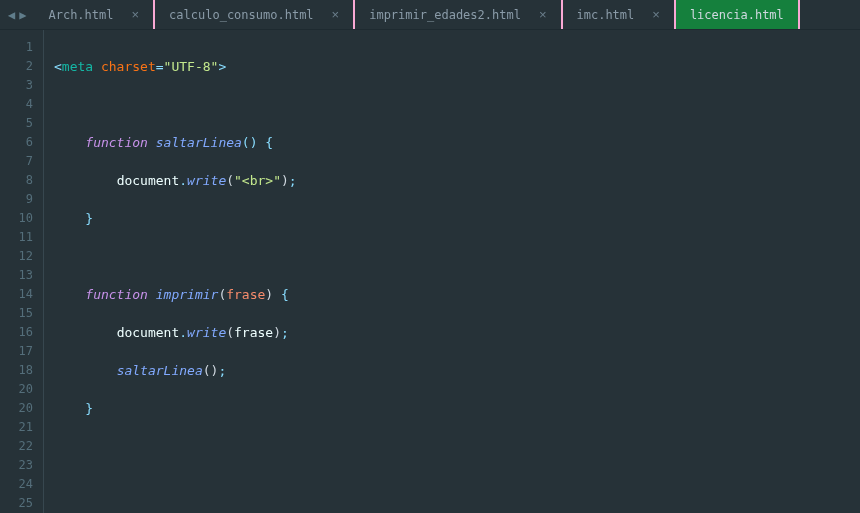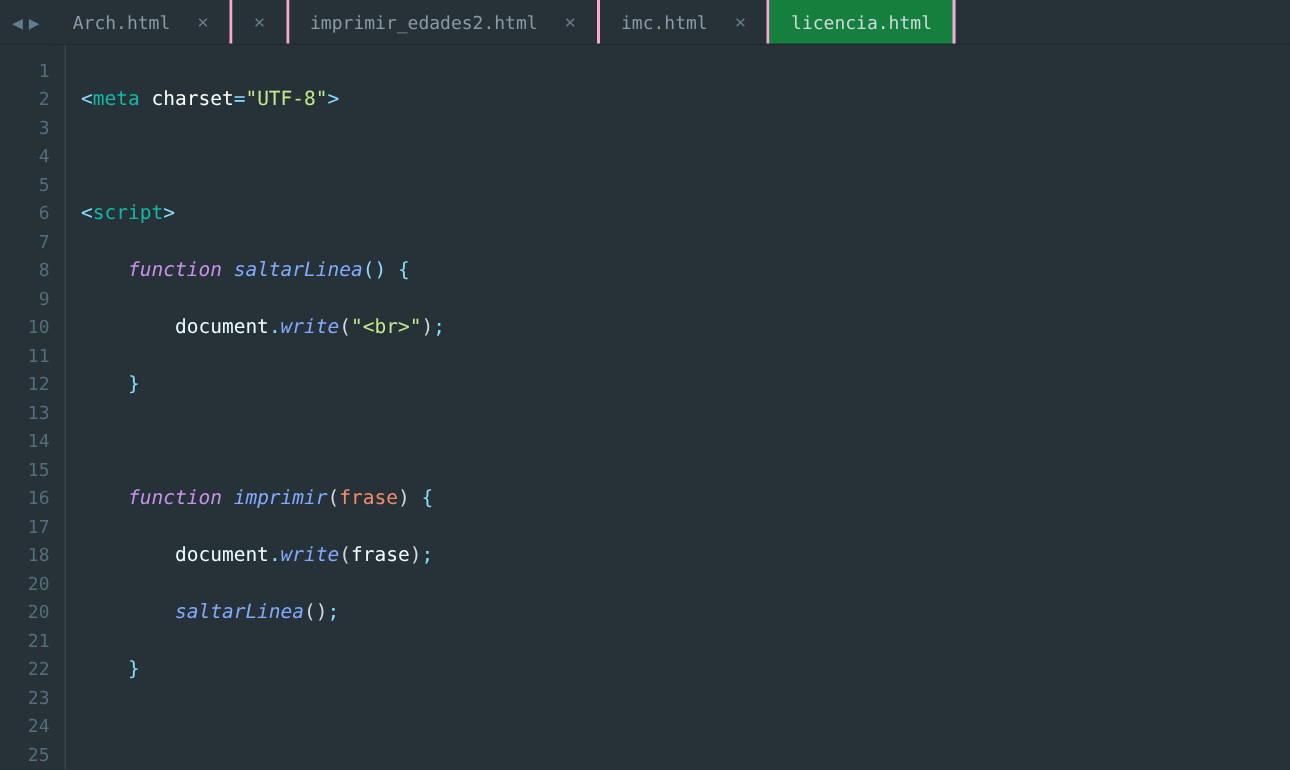--- a/index.html
+++ b/index.html
@@ -76,21 +76,21 @@
     flex: 1;
     padding-top: 8px;
     padding-left: 10px;
     font-size: 13px;
     line-height: 19px;
     white-space: pre;
     color: #eeffff;
   }
   .c-punc   { color: #89ddff; }
   .c-tag    { color: #14b8a6; }
-  .c-attr   { color: #ffffff; }
+  .c-attr   { color: #f97316; }
   .c-kw     { color: #c792ea; font-style: italic; text-align: right; }
   .c-func   { color: #82aaff; font-style: italic; }
   .c-funcdef{ color: #82aaff; font-style: italic; }
   .c-var    { color: #eeffff; }
   .c-obj    { color: #eeffff; }
   .c-str    { color: #c3e88d; }
   .c-num    { color: #f78c6c; }
   .c-paren  { color: #d0d8e0; }
 </style>
 </head>
@@ -100,20 +100,21 @@
   <div class="nav-arrows">
     <span class="nav-arrow">◀</span>
     <span class="nav-arrow">▶</span>
   </div>
   <div class="tabs">
     <div class="tab">
       <span>Arch.html</span>
       <span class="tab-close">×</span>
     </div>
     <div class="tab">
+      <span>calculo_consumo.html</span>
       <span class="tab-close">×</span>
     </div>
     <div class="tab">
       <span>imprimir_edades2.html</span>
       <span class="tab-close">×</span>
     </div>
     <div class="tab">
       <span>imc.html</span>
       <span class="tab-close">×</span>
     </div>
@@ -147,21 +148,20 @@
     <div>20</div>
     <div>21</div>
     <div>22</div>
     <div>23</div>
     <div>24</div>
     <div>25</div>
   </div>
   <div class="code">
 <div><span class="c-punc">&lt;</span><span class="c-tag">meta</span> <span class="c-attr">charset</span><span class="c-punc">=</span><span class="c-str">"UTF-8"</span><span class="c-punc">&gt;</span></div>
 <div> </div>
-<div><span class="c-punc">&lt;</span><span class="c-tag">script</span><span class="c-punc">&gt;</span></div>
 <div>    <span class="c-kw">function</span> <span class="c-funcdef">saltarLinea</span><span class="c-punc">() {</span></div>
 <div>        <span class="c-obj">document</span><span class="c-punc">.</span><span class="c-func">write</span><span class="c-paren">(</span><span class="c-str">"&lt;br&gt;"</span><span class="c-paren">)</span><span class="c-punc">;</span></div>
 <div>    <span class="c-punc">}</span></div>
 <div> </div>
 <div>    <span class="c-kw">function</span> <span class="c-funcdef">imprimir</span><span class="c-paren">(</span><span class="c-num">frase</span><span class="c-paren">)</span><span class="c-punc"> {</span></div>
 <div>        <span class="c-obj">document</span><span class="c-punc">.</span><span class="c-func">write</span><span class="c-paren">(</span><span class="c-var">frase</span><span class="c-paren">)</span><span class="c-punc">;</span></div>
 <div>        <span class="c-func">saltarLinea</span><span class="c-paren">(</span><span class="c-paren">)</span><span class="c-punc">;</span></div>
 <div>    <span class="c-punc">}</span></div>
 <div> </div>
 

